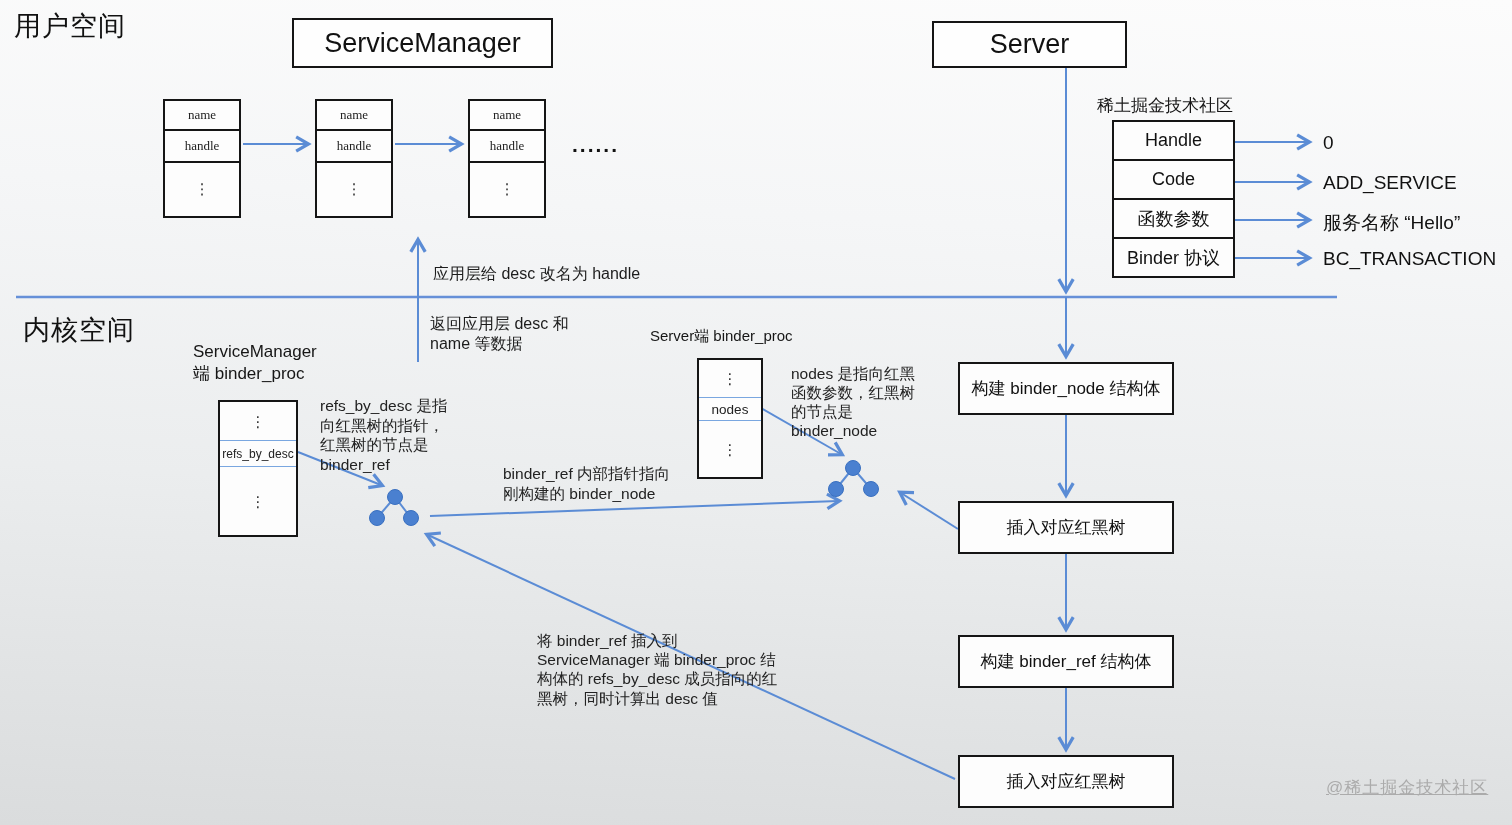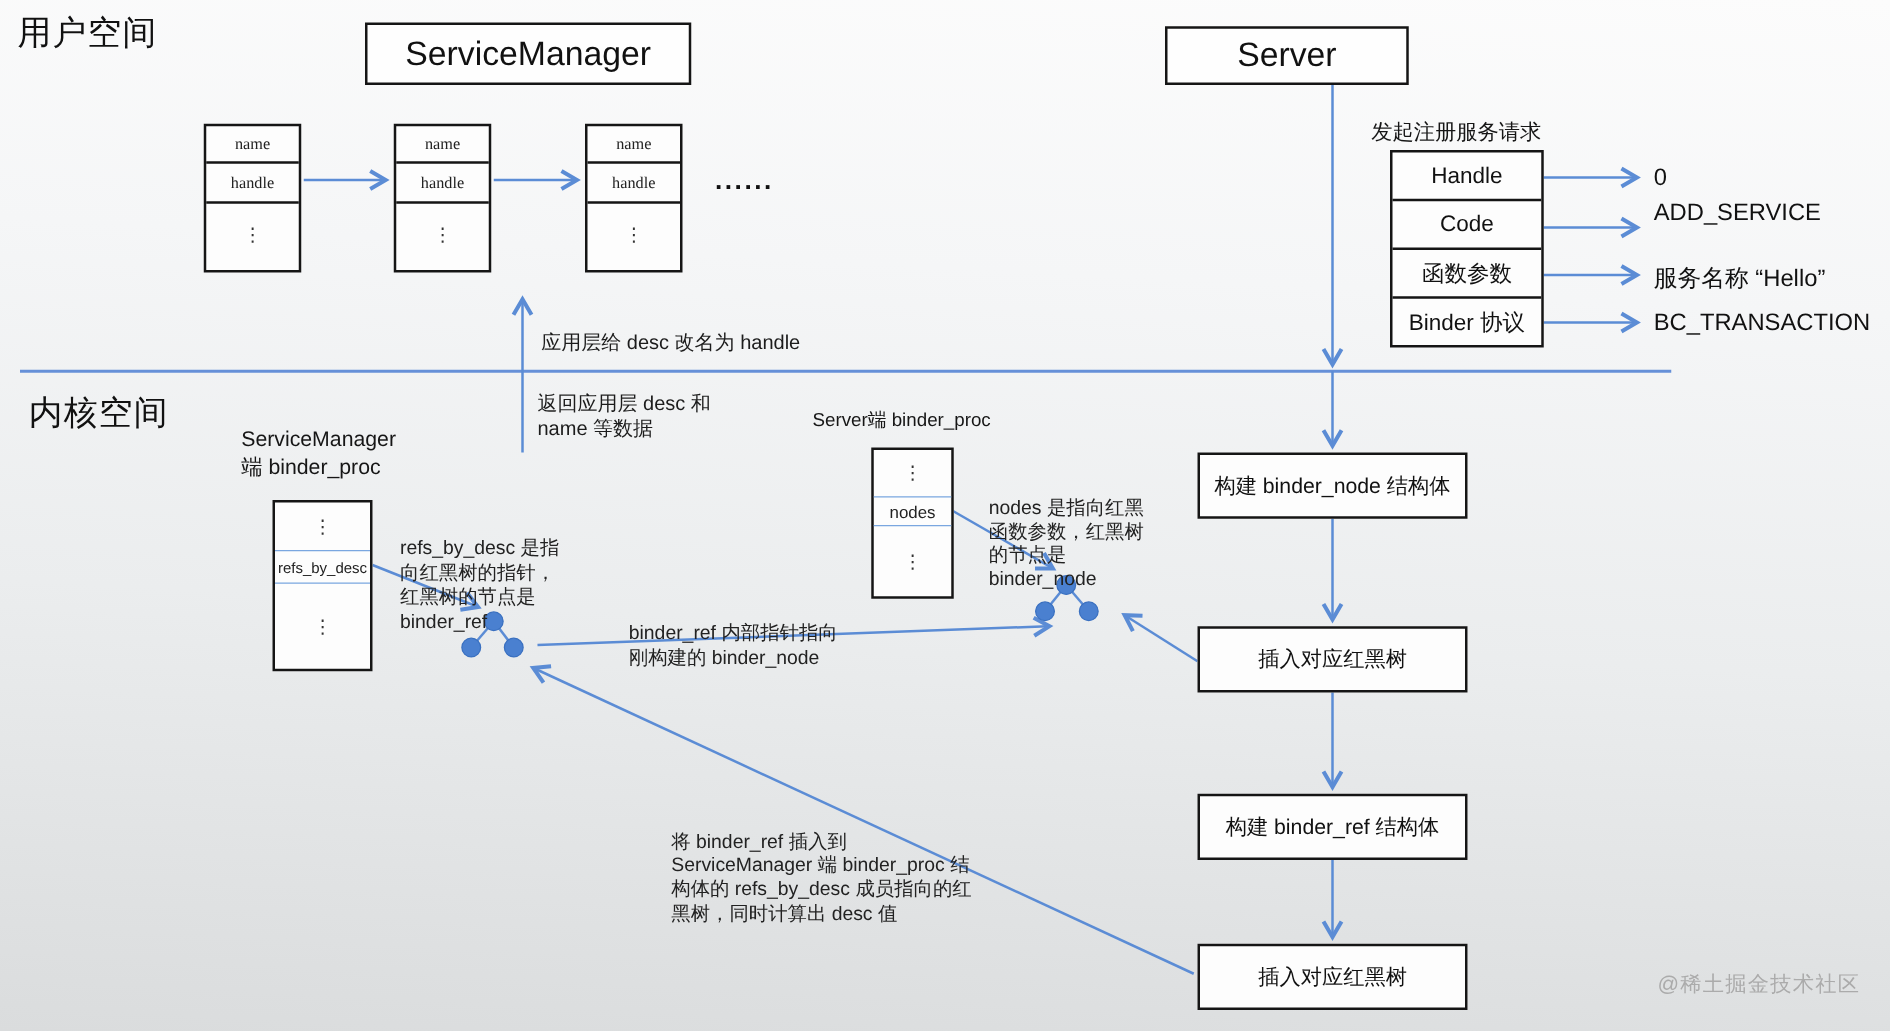--- a/index.html
+++ b/index.html
@@ -17,21 +17,21 @@
     border:2px solid #151515;background:#fefefe;display:flex;
     align-items:center;justify-content:center;font-size:27px;color:#111;
   }
   .ll-box{border:2px solid #151515;background:#fdfdfd;display:flex;flex-direction:column;font-size:13px;color:#222;}
   .ll-row{display:flex;align-items:center;justify-content:center;font-family:Liberation Serif, serif;}
   .ll-name{height:28px;border-bottom:2px solid #151515;}
   .ll-handle{height:30px;border-bottom:2px solid #151515;}
   .ll-rest{flex:1;}
   .vellip{font-size:15px;line-height:1;color:#333;}
   .dots{font-size:21px;font-weight:bold;letter-spacing:2px;color:#111;}
-  .note{font-size:15.5px;line-height:19.5px;color:#222;margin-top:33px;}
+  .note{font-size:15.5px;line-height:19.5px;color:#222;}
   .struct-table{border:2px solid #151515;background:#fdfdfd;display:flex;flex-direction:column;}
   .struct-row{flex:1;display:flex;align-items:center;justify-content:center;font-size:18px;color:#111;}
   .struct-row + .struct-row{border-top:2px solid #151515;}
   .struct-val{font-size:19px;color:#111;white-space:nowrap;}
   .proc-box{border:2px solid #151515;background:#fdfdfd;display:flex;flex-direction:column;color:#222;}
   .proc-top{display:flex;align-items:center;justify-content:center;}
   .proc-field{display:flex;align-items:center;justify-content:center;border-top:1.5px solid #7aa7e0;border-bottom:1.5px solid #7aa7e0;text-align:right;}
   .proc-rest{flex:1;display:flex;align-items:center;justify-content:center;}
   .flow-box{
     border:2px solid #151515;background:#fdfdfd;display:flex;align-items:center;justify-content:center;
@@ -124,30 +124,30 @@
   <div class="abs z2 ll-box" style="left:468px;top:99px;width:74px;height:115px;">
     <div class="ll-row ll-name">name</div>
     <div class="ll-row ll-handle">handle</div>
     <div class="ll-row ll-rest">
         <span class="vellip">⋮</span>
       </div>
   </div>
 
   <div class="abs z2 dots" style="left:572px;top:133px;">......</div>
 
-  <div class="abs z2" style="left:1097px;top:94px;font-size:17px;color:#161616;">发起注册服务请求</div>
+  <div class="abs z2" style="left:1097px;top:94px;font-size:17px;color:#161616;">稀土掘金技术社区</div>
 
   <div class="abs z2 struct-table" style="left:1112px;top:120px;width:119px;height:154px;">
     <div class="struct-row">Handle</div>
     <div class="struct-row">Code</div>
     <div class="struct-row">函数参数</div>
     <div class="struct-row">Binder 协议</div>
   </div>
   <div class="abs z2 struct-val" style="left:1323px;top:132px;">0</div>
-  <div class="abs z2 struct-val" style="left:1323px;top:160px;">ADD_SERVICE</div>
+  <div class="abs z2 struct-val" style="left:1323px;top:172px;">ADD_SERVICE</div>
   <div class="abs z2 struct-val" style="left:1323px;top:210px;">服务名称 “Hello”</div>
   <div class="abs z2 struct-val" style="left:1323px;top:248px;">BC_TRANSACTION</div>
 
   <div class="abs z2 space-title" style="left:23px;top:312px;">内核空间</div>
 
   <div class="abs z2" style="left:433px;top:264px;font-size:16px;color:#1c1c1c;">应用层给 desc 改名为 handle</div>
 
   <div class="abs z2" style="left:430px;top:314px;font-size:16px;line-height:20px;color:#1c1c1c;">
     <div>返回应用层 desc  和</div>
     <div>name 等数据</div>
@@ -204,15 +204,15 @@
   <div class="abs z2 note" style="left:503px;top:464px;line-height:20px;">
     <div>binder_ref 内部指针指向</div>
     <div>刚构建的 binder_node</div>
   </div>
 
   <div class="abs z2 flow-box" style="top:362px;">构建 binder_node 结构体</div>
   <div class="abs z2 flow-box" style="top:501px;">插入对应红黑树</div>
   <div class="abs z2 flow-box" style="top:635px;">构建 binder_ref 结构体</div>
   <div class="abs z2 flow-box" style="top:755px;">插入对应红黑树</div>
 
-  <div class="abs z2 watermark" style="left:1326px;top:776px;">@稀土掘金技术社区</div>
+  <div class="abs z2 watermark" style="left:1326px;top:776px;text-decoration:underline;">@稀土掘金技术社区</div>
 
 </div>
 
 </body></html>

